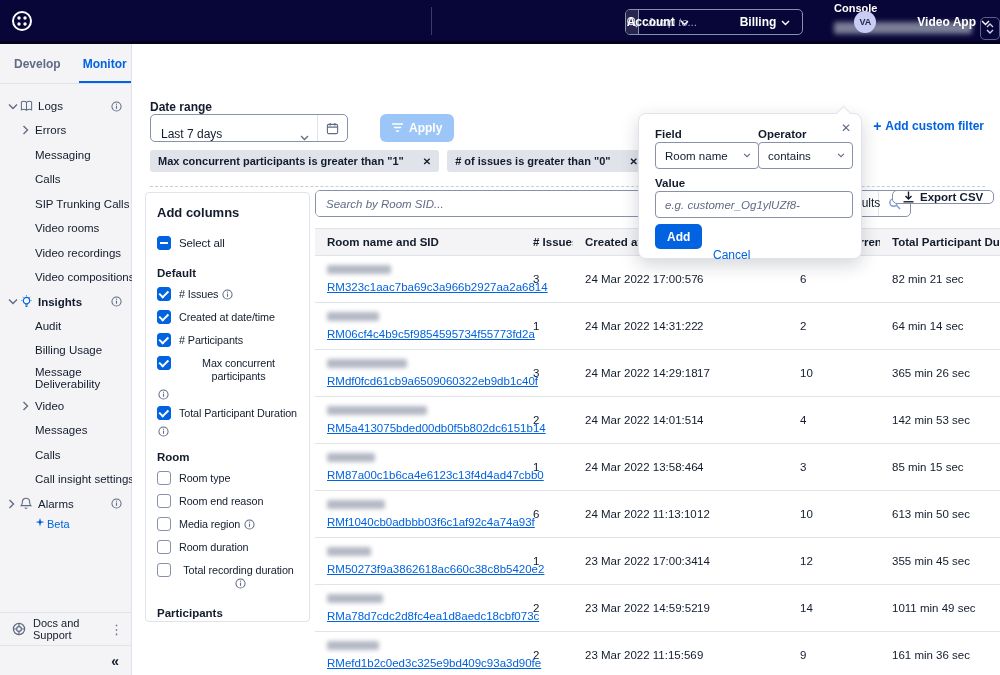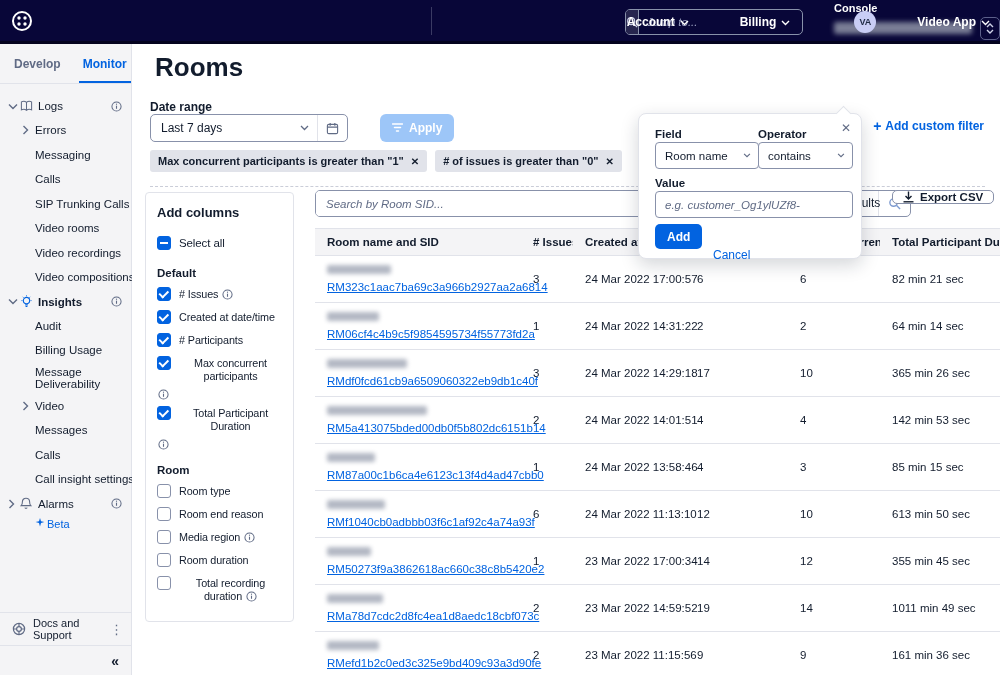--- a/index.html
+++ b/index.html
@@ -47,33 +47,33 @@
   .docs-row { border-top:1px solid #E1E3EA; height:33px; display:flex; align-items:center; padding:0 8px 0 12px; gap:7px; cursor:pointer; }
   .docs-row .dlabel { font-size:11px; color:#121C2D; flex:1; }
   .kebab { color:#606B85; font-size:13px; cursor:pointer; letter-spacing:0; }
   .collapse-row { border-top:1px solid #E1E3EA; height:30px; display:flex; align-items:center; justify-content:flex-end; padding-right:12px; }
   .collapse-btn { color:#121C2D; font-size:14px; font-weight:bold; cursor:pointer; }
 
   
   .main { position:absolute; left:132px; top:44px; width:868px; height:631px; background:#fff; overflow:hidden; }
   .page-title { position:absolute; left:23px; top:8px; font-size:26px; font-weight:800; color:#121C2D; }
   .dr-label { position:absolute; left:18px; top:56px; font-size:12px; font-weight:bold; }
-  .date-select { position:absolute; left:18px; top:70px; width:198px; height:28px; border:1px solid #8891AA; border-radius:5px; display:flex; align-items:center; background:#fff; cursor:pointer; }
+  .date-select { position:absolute; left:18px; top:70px; width:198px; height:28px; border:1px solid #8891AA; border-radius:5px; display:flex; align-items:flex-end; background:#fff; cursor:pointer; }
   .date-select .val { flex:1; font-size:12px; padding-left:10px; color:#121C2D; }
   .date-select .chev { color:#606B85; padding-right:8px; display:flex; }
   .date-select .cal-seg { border-left:1px solid #E1E3EA; width:30px; height:100%; display:flex; align-items:center; justify-content:center; color:#606B85; }
   .apply-btn { position:absolute; left:248px; top:70px; height:28px; padding:0 12px; background:#9DC6F8; color:#fff; font-size:12px; font-weight:bold; border:0; border-radius:6px; display:flex; align-items:center; gap:6px; cursor:pointer; font-family:"Liberation Sans",sans-serif; }
   .chips { position:absolute; left:18px; top:106px; display:flex; gap:8px; }
-  .chip { background:#E1E3EA; border-radius:3px; height:22px; display:flex; align-items:center; padding:0 8px; font-size:11px; font-weight:bold; color:#121C2D; gap:7px; }
+  .chip { background:#E1E3EA; border-radius:3px; height:22px; display:flex; align-items:center; padding:0 8px; font-size:11px; font-weight:bold; color:#121C2D; gap:19px; }
   .chip .x { font-size:10px; cursor:pointer; color:#121C2D; font-weight:bold; }
   .hr-dashed { position:absolute; left:18px; top:142px; width:835px; border-top:1px dashed #CACDD8; }
   .add-filter-link { position:absolute; right:16px; top:74px; color:#0263E0; font-size:12px; font-weight:bold; display:flex; align-items:center; gap:4px; cursor:pointer; }
 
   
-  .col-card { position:absolute; left:13px; top:148px; width:149px; height:430px; border:1px solid #E1E3EA; border-radius:4px; background:#fff; padding:12px 11px; overflow:hidden; }
+  .col-card { position:absolute; left:13px; top:148px; width:165px; height:430px; border:1px solid #E1E3EA; border-radius:4px; background:#fff; padding:12px 11px; overflow:hidden; }
   .col-title { font-size:13px; font-weight:bold; margin-bottom:12px; }
   .cp-section { font-size:11.5px; font-weight:bold; margin:12px 0 4px 0; }
   .cp-row { display:flex; align-items:flex-start; gap:8px; padding:5px 0; cursor:pointer;text-align:center; }
   .cp-label { font-size:10.8px; letter-spacing:-0.1px; line-height:13px; color:#121C2D; display:inline; }
   .cp-label svg { vertical-align:-2px; margin-left:4px; color:#606B85; }
   .cb { width:14px; height:14px; min-width:14px; border:1px solid #8891AA; border-radius:3px; background:#fff; display:flex; align-items:center; justify-content:center; margin-top:-1px; }
   .cb.checked { background:#0263E0; border-color:#0263E0; }
   .cb.checked::after { content:""; width:7px; height:4px; border-left:2px solid #fff; border-bottom:2px solid #fff; transform:rotate(-45deg) translate(0px,-1px); }
   .cb.indet { background:#0263E0; border-color:#0263E0; }
   .cb.indet::after { content:""; width:8px; height:2px; background:#fff; }
@@ -303,21 +303,20 @@
       <span class="dlabel">Docs and Support</span>
       <span class="kebab">⋮</span>
     </div>
     <div class="collapse-row">
       <span class="collapse-btn">«</span>
     </div>
   </div>
 </div>
 
 <div class="main">
-  <h1 class="page-title">Rooms</h1>
 
   <div class="dr-label">Date range</div>
   <div class="date-select">
     <span class="val">Last 7 days</span>
     <span class="chev">
         <svg width="9" height="6" viewBox="0 0 9 6">
           <path d="M1 1l3.5 3.5L8 1" fill="none" stroke="currentColor" stroke-width="1.3"></path>
         </svg>
       </span>
     <span class="cal-seg">

